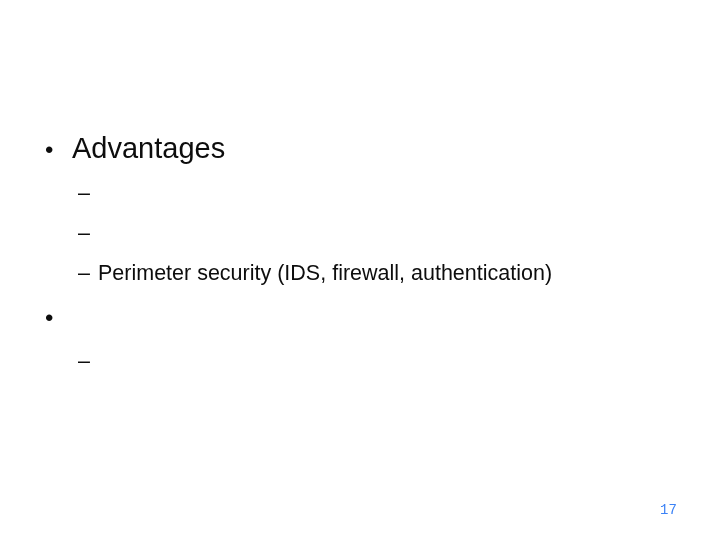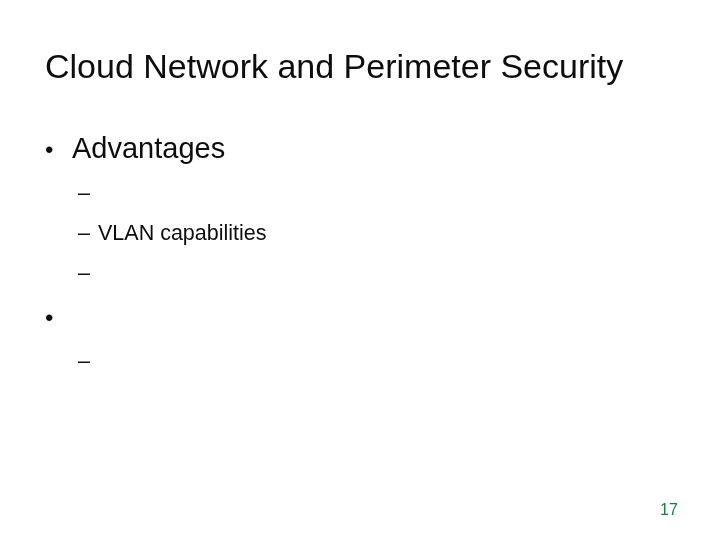--- a/index.html
+++ b/index.html
@@ -60,45 +60,45 @@
     white-space: nowrap;
   }
   .l2 .marker {
     flex: 0 0 20px;
     width: 20px;
   }
   .page-number {
     position: absolute;
     left: 660px;
     top: 501px;
-    font-size: 16px;
+    font-size: 14px;
     line-height: 18px;
-    color: #15803d;
+    color: #3b82f6;
+    font-family: Liberation Mono, monospace;
   }
 </style>
 </head>
 <body>
 
 <div class="slide">
-  <h1 class="title">Cloud Network and Perimeter Security</h1>
 
   <div class="content" id="bullet-list">
       <div class="l1">
         <span class="marker">•</span>
         <span class="text">Advantages</span>
       </div>
       <div class="l2">
         <span class="marker">–</span>
       </div>
       <div class="l2">
         <span class="marker">–</span>
-        <span class="text">VLAN capabilities</span>
       </div>
       <div class="l2">
         <span class="marker">–</span>
+        <span class="text">Perimeter security (IDS, firewall, authentication)</span>
       </div>
       <div class="l1">
         <span class="marker">•</span>
       </div>
       <div class="l2">
         <span class="marker">–</span>
       </div>
     </div>
 
   <div class="page-number">17</div>

